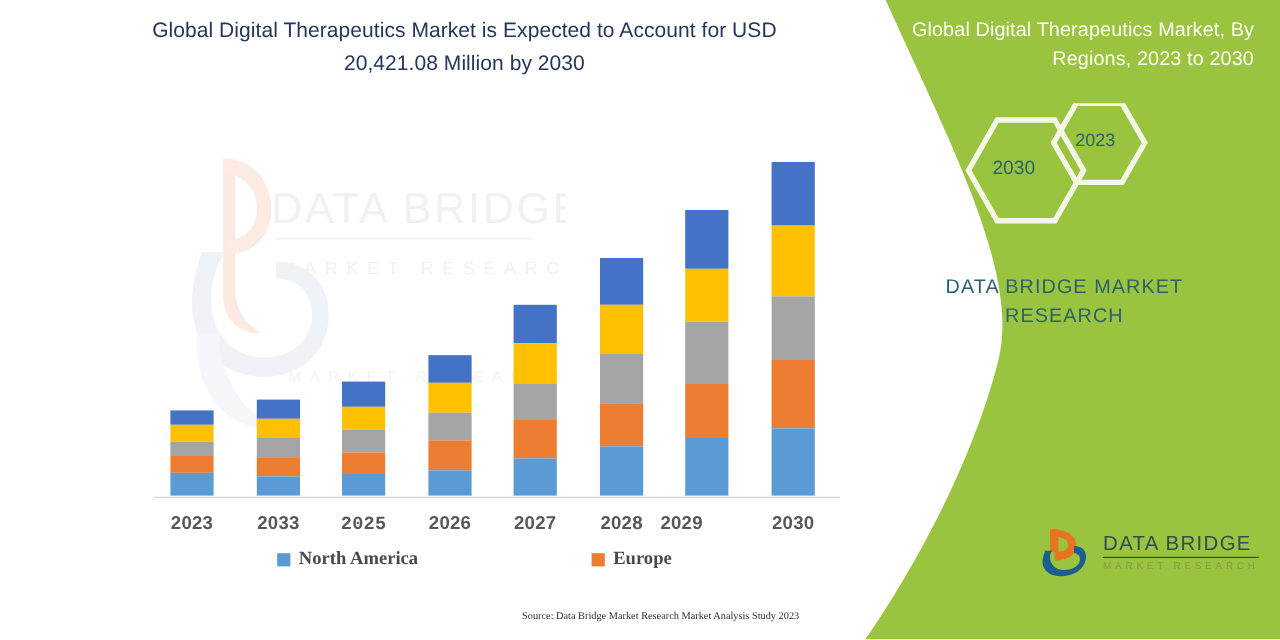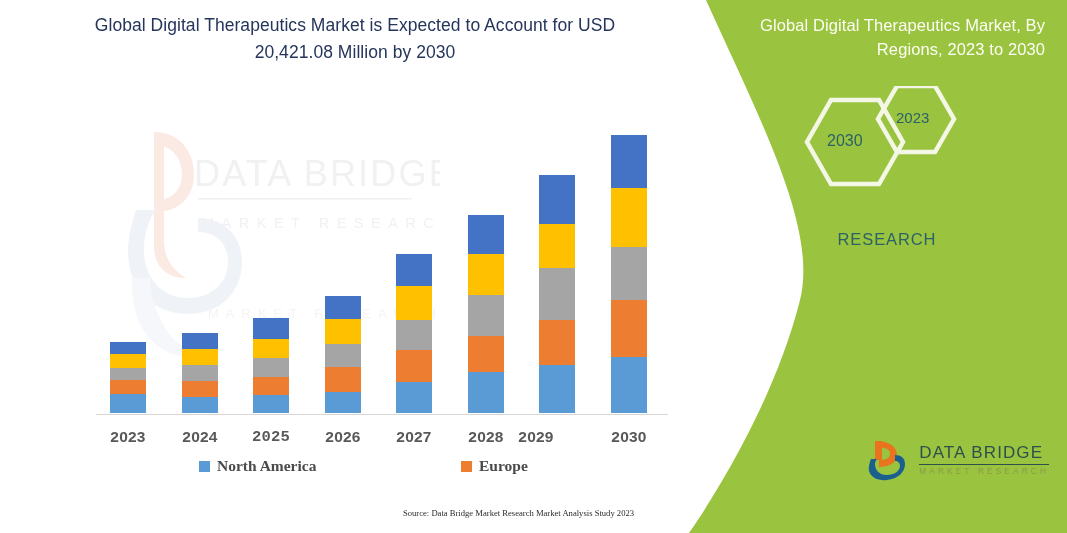--- a/index.html
+++ b/index.html
@@ -1,21 +1,21 @@
 <!DOCTYPE html>
 <html><head>
 <meta charset="utf-8">
 <style>
   html,body{margin:0;padding:0;}
   body{
     width:1067px;height:533px;overflow:hidden;
     font-family:"Liberation Sans",sans-serif;
     background:#ffffff;position:relative;
   }
-  #root{position:absolute;inset:0;background:#fff;}
+  #root{position:absolute;inset:0;background:#fff;margin-left:32px;}
 
   
   .green-panel{
     position:absolute;top:0;left:0;width:1067px;height:533px;
     pointer-events:none;
   }
   .green-panel svg{display:block;}
 
   .panel-content{
     position:absolute;top:0;right:0;width:360px;height:500px;
@@ -203,21 +203,21 @@
           <div class="seg" style="height: 53px; background: rgb(68, 114, 196);"></div>
           <div class="seg" style="height: 59px; background: rgb(255, 192, 0);"></div>
           <div class="seg" style="height: 53px; background: rgb(165, 165, 165);"></div>
           <div class="seg" style="height: 57px; background: rgb(237, 125, 49);"></div>
           <div class="seg" style="height: 56px; background: rgb(91, 155, 213);"></div>
         </div>
       </div>
 
     <div id="xticks-layer">
         <div class="xtick" style="left: 92px;">2023</div>
-        <div class="xtick" style="left: 164px;">2024</div>
+        <div class="xtick" style="left: 164px;">2033</div>
         <div class="xtick" style="left: 235px; font-family: Liberation Mono, monospace;">2025</div>
         <div class="xtick" style="left: 307px;">2026</div>
         <div class="xtick" style="left: 378px;">2027</div>
         <div class="xtick" style="left: 450px;">2028</div>
         <div class="xtick" style="left: 500px;">2029</div>
         <div class="xtick" style="left: 593px;">2030</div>
       </div>
 
     <div class="legend">
       <div class="legend-item" style="left:115px;top:0;">
@@ -242,20 +242,21 @@
     <div class="hex-group">
       <svg width="240" height="130" viewBox="0 0 240 130" xmlns="http://www.w3.org/2000/svg">
         <polygon points="52,14 100,14 124,56 100,98 52,98 28,56" fill="none" stroke="#f4f7e6" stroke-width="4.5"></polygon>
         <polygon points="118,0 156,0 175,33 156,66 118,66 99,33" fill="none" stroke="#f4f7e6" stroke-width="4.5"></polygon>
       </svg>
       <span class="hex-label hex-2030" style="left:48px;top:46px;">2030</span>
       <span class="hex-label hex-2023" style="left:117px;top:23px;">2023</span>
     </div>
 
     <div class="brand-stack">
+      <div>DATA BRIDGE MARKET</div>
       <div>RESEARCH</div>
     </div>
 
     <div class="logo-wrap">
       <div class="logo-mark">
         <svg width="44" height="44" viewBox="0 0 44 44" xmlns="http://www.w3.org/2000/svg">
           <path d="M9 3 L16 3 L16 22 L9 22 Z" fill="#e8741f"></path>
           <path d="M9 3 C24 3 31 9 31 17 C31 25 23 29 13 29 L13 22
                    C20 22 24 20 24 16 C24 11 19 9 9 9 Z" fill="#e8741f"></path>
           <path d="M5 21 C5 21 2 28 3 33 C5 40 13 43 21 42

